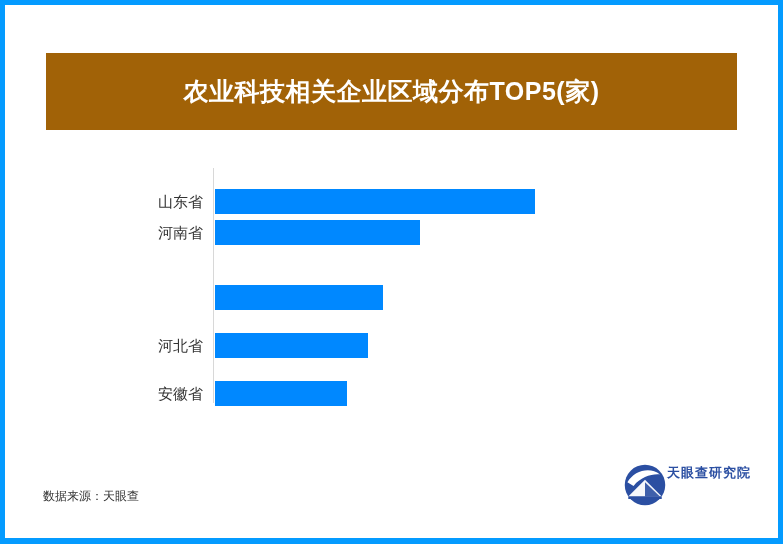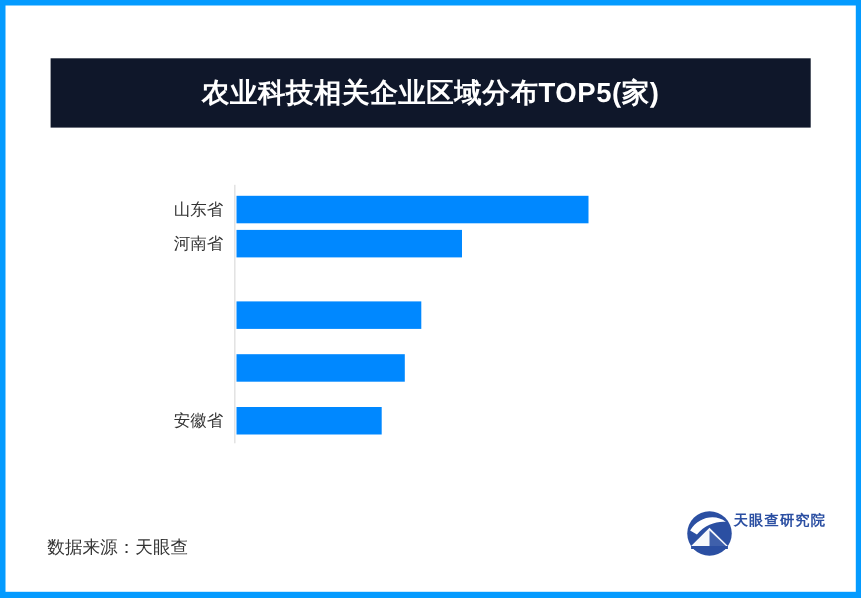--- a/index.html
+++ b/index.html
@@ -30,22 +30,22 @@
   .frame-right  { right: 0; top: 0; width: 5px;  height: 544px; }
   .frame-top    { left: 0;  top: 0; width: 783px; height: 5px; }
   .frame-bottom { left: 0;  bottom: 0; width: 783px; height: 6px; }
 
   
   .title-banner {
     position: absolute;
     left: 46px;
     top: 53px;
     width: 691px;
-    height: 63px;
-    background: #0f172a;
+    height: 77px;
+    background: #a16207;
     display: flex;
     align-items: center;
     justify-content: center;
   }
   .title-text {
     color: #ffffff;
     font-size: 25px;
     font-weight: bold;
     letter-spacing: 0.5px;
     font-family: "Liberation Sans", "DejaVu Sans", sans-serif;
@@ -66,20 +66,21 @@
     top: 8px;
     width: 1px;
     height: 235px;
     background: #d8d8d8;
   }
   .bar-row {
     position: absolute;
     left: 0;
     width: 783px;
     height: 25px;
+    margin-top: 11px;
   }
   .bar-label {
     position: absolute;
     left: 60px;
     width: 143px;
     text-align: right;
     line-height: 25px;
     font-size: 15px;
     color: #333333;
     font-family: "Liberation Sans", "DejaVu Sans", sans-serif;
@@ -91,21 +92,21 @@
     top: 0;
     height: 25px;
     background: #0088FF;
   }
 
   
   .source-note {
     position: absolute;
     left: 43px;
     top: 488px;
-    font-size: 16px;
+    font-size: 12px;
     color: #333333;
     font-family: Liberation Mono, monospace;
     white-space: nowrap;
     text-align: right;
   }
 
   .logo-block {
     position: absolute;
     right: 32px;
     top: 462px;
@@ -153,20 +154,21 @@
           <div class="bar" title="山东省 32000" style="width: 320px; background: rgb(0, 136, 255);"></div>
         </div>
         <div class="bar-row" style="top: 49px;">
           <div class="bar-label">河南省</div>
           <div class="bar" title="河南省 20500" style="width: 205px; background: rgb(0, 136, 255);"></div>
         </div>
         <div class="bar-row" style="top: 114px;">
           <div class="bar" title="湖南省 16800" style="width: 168px; background: rgb(0, 136, 255);"></div>
         </div>
         <div class="bar-row" style="top: 162px;">
+          <div class="bar-label">河北省</div>
           <div class="bar" title="河北省 15300" style="width: 153px; background: rgb(0, 136, 255);"></div>
         </div>
         <div class="bar-row" style="top: 210px;">
           <div class="bar-label">安徽省</div>
           <div class="bar" title="安徽省 13200" style="width: 132px; background: rgb(0, 136, 255);"></div>
         </div>
       </div>
   </div>
 
   <div class="source-note">数据来源：天眼查</div>

